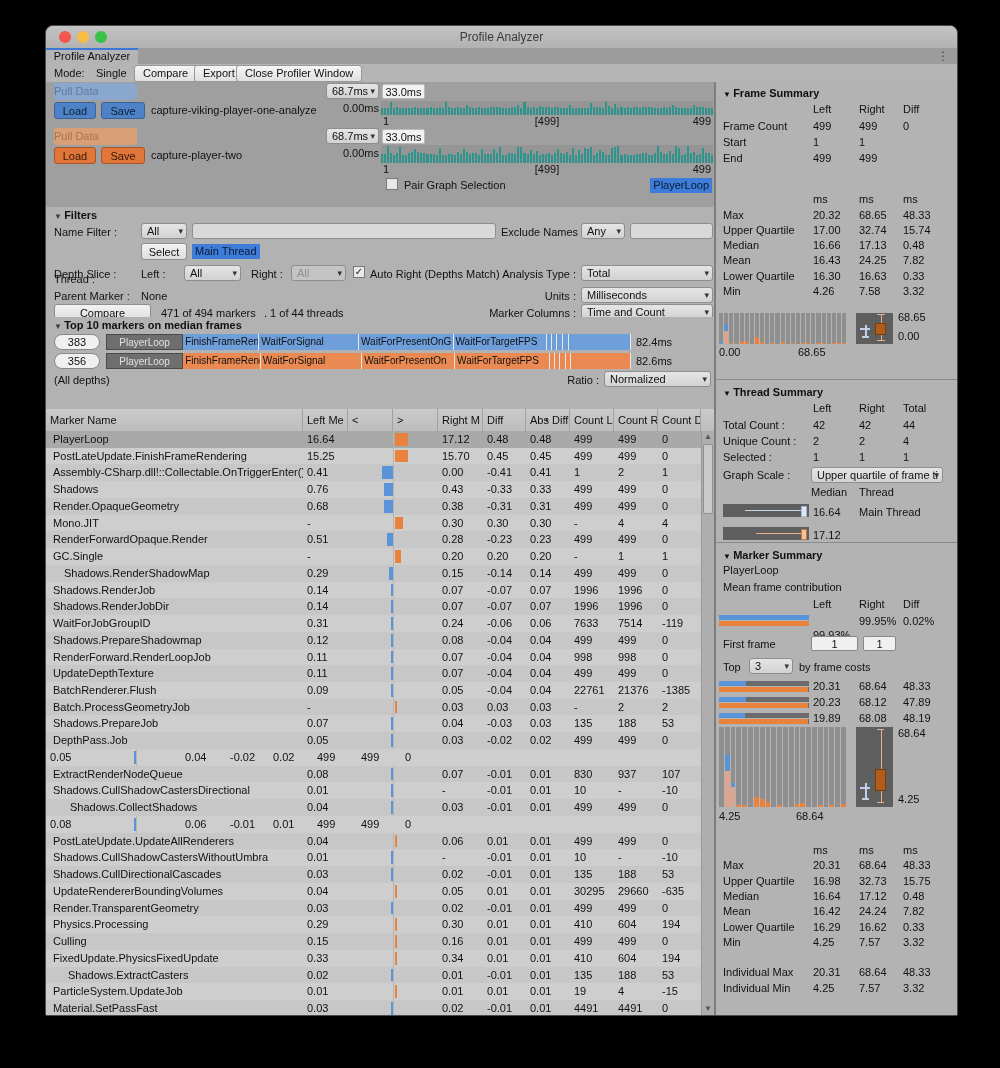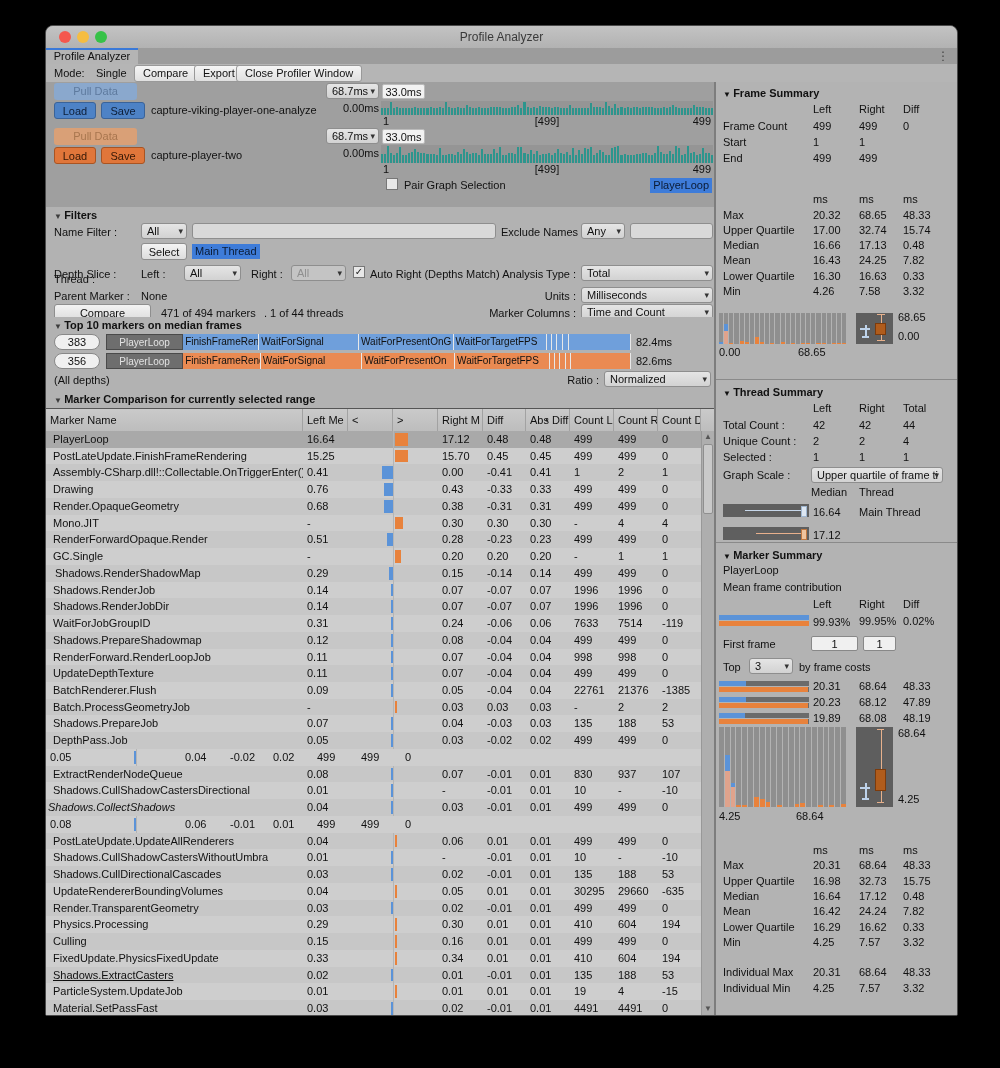--- a/index.html
+++ b/index.html
@@ -33,21 +33,21 @@
   .btnw{background:linear-gradient(#f3f3f3,#ddd);border:1px solid #8e8e8e;border-radius:3px;font-size:11px;text-align:center;position:absolute;box-sizing:border-box;}
   .inputf{background:#d9d9d9;border:1px solid #8e8e8e;border-radius:3px;position:absolute;height:16px;box-sizing:border-box;}
   .chip{background:#3e7cd9;color:#0a1a33;font-size:11px;padding:0 3px;position:absolute;white-space:nowrap;}
   .cbx{position:absolute;width:12px;height:12px;background:#e8e8e8;border:1px solid #777;box-sizing:border-box;font-size:10px;line-height:10px;text-align:center;color:#222;}
   .cbx.checked::after{content:"✓";}
   .lbl{position:absolute;font-size:11px;white-space:nowrap;}
   .sect-h{position:absolute;font-size:11px;font-weight:bold;white-space:nowrap;}
   .sect-h::before{content:"▼ ";font-size:8px;color:#3c3c3c;}
   
   .dataarea{position:absolute;left:0;right:0;top:0;height:125px;background:#9f9f9f;border-bottom:1px solid #8b8b8b;}
-  .pull{position:absolute;left:8px;width:83px;height:17px;border-radius:3px;font-size:11px;text-align:center;line-height:17px;}
+  .pull{position:absolute;left:8px;width:83px;height:17px;border-radius:3px;font-size:11px;text-align:left;line-height:17px;}
   .pull.blue{background:#8aa8cd;color:#5e7a9e;}
   .pull.orange{background:#d9a077;color:#a8764f;}
   .sbtn{position:absolute;height:17px;border-radius:3px;font-size:11px;text-align:center;line-height:17px;box-sizing:border-box;}
   .sbtn.blue{background:#4d82c6;border:1px solid #3a6399;color:#0d1e38;}
   .sbtn.orange{background:#e0763a;border:1px solid #a85423;color:#341806;}
   .capname{position:absolute;left:105px;width:172px;font-size:11px;white-space:nowrap;overflow:hidden;}
   .msmin{position:absolute;left:276px;width:57px;text-align:right;font-size:11px;}
   .mchip{position:absolute;left:336px;width:43px;height:15px;background:#f2f2f2;border:1px solid #bbb;border-radius:2px;font-size:11px;text-align:center;line-height:14px;box-sizing:border-box;}
   .graph{position:absolute;left:335px;width:332px;background:#959595;display:flex;align-items:flex-end;gap:1px;overflow:hidden;}
   .gbar{flex:1;background:#2d958d;}
@@ -115,21 +115,21 @@
   .twline{position:absolute;top:6px;height:1px;}
   .twline.blue{background:#c7d7ea;left:25%;right:5%;}
   .twline.orange{background:#e8b08c;left:38%;right:5%;}
   .twcap{position:absolute;top:2px;width:4px;height:9px;right:2%;}
   .twcap.blue{background:#dde7f2;border:1px solid #9fb6d0;}
   .twcap.orange{background:#f0c49e;border:1px solid #c07840;}
   .twv{position:absolute;left:97px;top:6px;font-size:11px;}
   .twt{position:absolute;left:143px;top:6px;font-size:11px;}
   
   .relrow{position:relative;font-size:11px;}
-  .v1{position:absolute;left:97px;top:4px;} .v2{position:absolute;left:143px;top:3px;} .v3{position:absolute;left:187px;top:3px;}
+  .v1{position:absolute;left:97px;top:17px;} .v2{position:absolute;left:143px;top:3px;} .v3{position:absolute;left:187px;top:3px;}
   .cbars{position:absolute;left:3px;top:3px;width:90px;}
   .cb{height:5px;margin-bottom:1px;}
   .cb.blue{background:#5b93d8;} .cb.orange{background:#e8823c;}
   .ffbtn{position:absolute;height:15px;background:#f0f0f0;border:1px solid #888;border-radius:2px;text-align:center;font-size:11px;line-height:14px;box-sizing:border-box;}
   .t3bars{position:absolute;left:3px;top:2px;width:90px;}
   .t3track{height:5px;margin-bottom:1px;background:#6b6b6b;position:relative;}
   .t3fill{position:absolute;left:0;top:0;bottom:0;}
   .t3fill.blue{background:#5b93d8;} .t3fill.orange{background:#e8823c;}
   .divline{position:absolute;left:0;right:0;height:1px;background:#8a8a8a;}
 </style>
@@ -485,23 +485,20 @@
               </div>
               <div class="t10total">82.6ms</div>
             </div>
           </div>
         <span class="lbl" style="left:8px;top:57px;">(All depths)</span>
         <span class="lbl ralign" style="left:473px;top:57px;width:80px;">Ratio :</span>
         <div class="drop" style="left:558px;top:54px;width:107px;">Normalized</div>
       </div>
 
       <div class="cmp">
-        <div class="cmp-title">
-          <span class="sect-h" style="left:8px;top:1px;">Marker Comparison for currently selected range</span>
-        </div>
         <div class="thead" id="cmp-head">
             <div class="hcell" style="width: 257px;">Marker Name</div>
             <div class="hcell" style="width: 45px;">Left Me</div>
             <div class="hcell" style="width: 45px;">&lt;</div>
             <div class="hcell" style="width: 45px;">&gt;</div>
             <div class="hcell" style="width: 45px;">Right M</div>
             <div class="hcell" style="width: 43px;">Diff</div>
             <div class="hcell" style="width: 44px;">Abs Diff<div class="sortmark">▴</div></div>
             <div class="hcell" style="width: 44px;">Count L</div>
             <div class="hcell" style="width: 44px;">Count R</div>
@@ -544,21 +541,21 @@
               </div>
               <div class="cell bcell gt" style="width: 45px;"></div>
               <div class="cell" style="width: 45px;">0.00</div>
               <div class="cell" style="width: 43px;">-0.41</div>
               <div class="cell" style="width: 44px;">0.41</div>
               <div class="cell" style="width: 44px;">1</div>
               <div class="cell" style="width: 44px;">2</div>
               <div class="cell" style="width: 43px;">1</div>
             </div>
             <div class="trow">
-              <div class="cell" style="width: 257px; padding-left: 7px;">Drawing</div>
+              <div class="cell" style="width: 257px; padding-left: 7px;">Shadows</div>
               <div class="cell" style="width: 45px;">0.76</div>
               <div class="cell bcell" style="width: 45px;">
                 <div class="bar blue" style="width: 9px;"></div>
               </div>
               <div class="cell bcell gt" style="width: 45px;"></div>
               <div class="cell" style="width: 45px;">0.43</div>
               <div class="cell" style="width: 43px;">-0.33</div>
               <div class="cell" style="width: 44px;">0.33</div>
               <div class="cell" style="width: 44px;">499</div>
               <div class="cell" style="width: 44px;">499</div>
@@ -614,21 +611,21 @@
                 <div class="bar orange" style="width: 6px;"></div>
               </div>
               <div class="cell" style="width: 45px;">0.20</div>
               <div class="cell" style="width: 43px;">0.20</div>
               <div class="cell" style="width: 44px;">0.20</div>
               <div class="cell" style="width: 44px;">-</div>
               <div class="cell" style="width: 44px;">1</div>
               <div class="cell" style="width: 43px;">1</div>
             </div>
             <div class="trow">
-              <div class="cell" style="width: 257px; padding-left: 9px;">Shadows.RenderShadowMap</div>
+              <div class="cell" style="width: 257px; padding-left: 18px;">Shadows.RenderShadowMap</div>
               <div class="cell" style="width: 45px;">0.29</div>
               <div class="cell bcell" style="width: 45px;">
                 <div class="bar blue" style="width: 4px;"></div>
               </div>
               <div class="cell bcell gt" style="width: 45px;"></div>
               <div class="cell" style="width: 45px;">0.15</div>
               <div class="cell" style="width: 43px;">-0.14</div>
               <div class="cell" style="width: 44px;">0.14</div>
               <div class="cell" style="width: 44px;">499</div>
               <div class="cell" style="width: 44px;">499</div>
@@ -809,21 +806,21 @@
               </div>
               <div class="cell bcell gt" style="width: 45px;"></div>
               <div class="cell" style="width: 45px;">-</div>
               <div class="cell" style="width: 43px;">-0.01</div>
               <div class="cell" style="width: 44px;">0.01</div>
               <div class="cell" style="width: 44px;">10</div>
               <div class="cell" style="width: 44px;">-</div>
               <div class="cell" style="width: 43px;">-10</div>
             </div>
             <div class="trow">
-              <div class="cell" style="width: 257px; padding-left: 2px; font-style: italic;">Shadows.CollectShadows</div>
+              <div class="cell" style="width: 257px; padding-left: 24px;">Shadows.CollectShadows</div>
               <div class="cell" style="width: 45px;">0.04</div>
               <div class="cell bcell" style="width: 45px;">
                 <div class="bar blue" style="width: 2px;"></div>
               </div>
               <div class="cell bcell gt" style="width: 45px;"></div>
               <div class="cell" style="width: 45px;">0.03</div>
               <div class="cell" style="width: 43px;">-0.01</div>
               <div class="cell" style="width: 44px;">0.01</div>
               <div class="cell" style="width: 44px;">499</div>
               <div class="cell" style="width: 44px;">499</div>
@@ -948,21 +945,21 @@
                 <div class="bar orange" style="width: 2px;"></div>
               </div>
               <div class="cell" style="width: 45px;">0.34</div>
               <div class="cell" style="width: 43px;">0.01</div>
               <div class="cell" style="width: 44px;">0.01</div>
               <div class="cell" style="width: 44px;">410</div>
               <div class="cell" style="width: 44px;">604</div>
               <div class="cell" style="width: 43px;">194</div>
             </div>
             <div class="trow">
-              <div class="cell" style="width: 257px; padding-left: 7px; text-decoration: underline;">Shadows.ExtractCasters</div>
+              <div class="cell" style="width: 257px; padding-left: 22px;">Shadows.ExtractCasters</div>
               <div class="cell" style="width: 45px;">0.02</div>
               <div class="cell bcell" style="width: 45px;">
                 <div class="bar blue" style="width: 2px;"></div>
               </div>
               <div class="cell bcell gt" style="width: 45px;"></div>
               <div class="cell" style="width: 45px;">0.01</div>
               <div class="cell" style="width: 43px;">-0.01</div>
               <div class="cell" style="width: 44px;">0.01</div>
               <div class="cell" style="width: 44px;">135</div>
               <div class="cell" style="width: 44px;">188</div>

